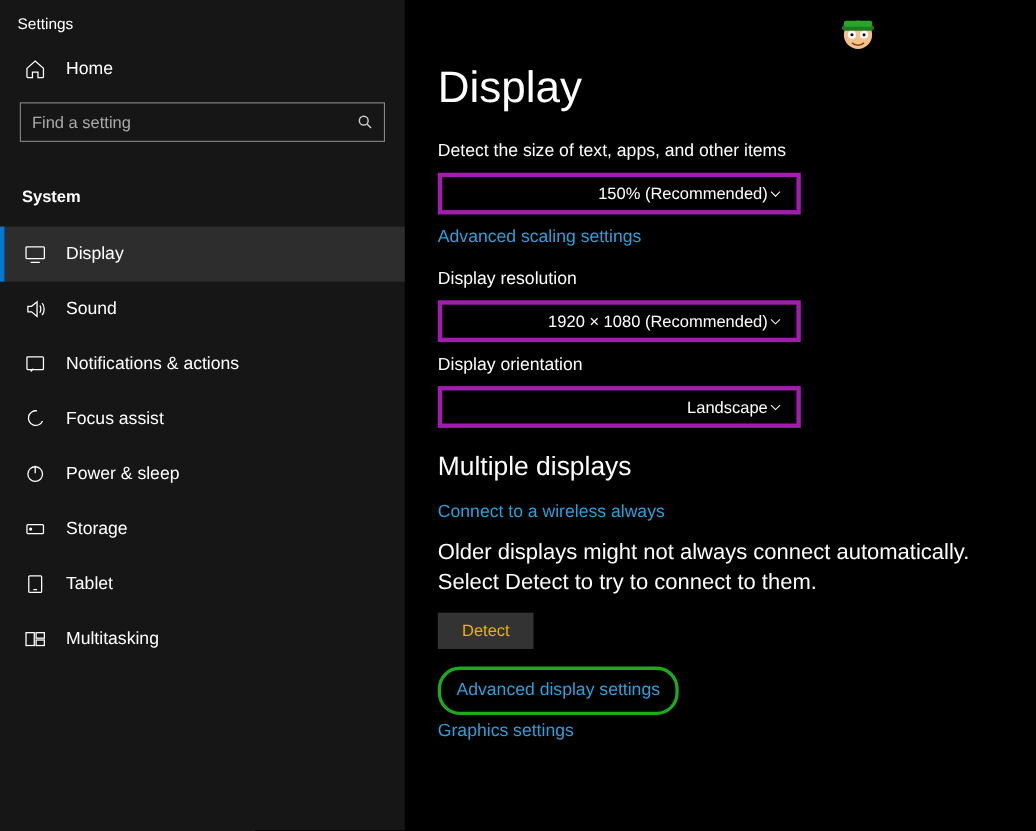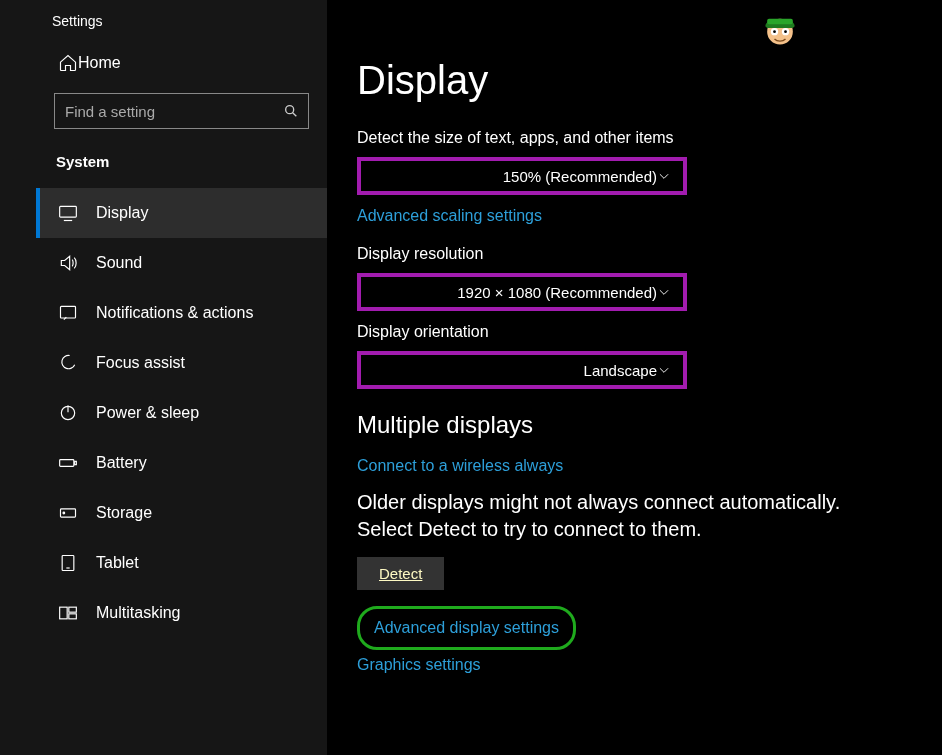--- a/index.html
+++ b/index.html
@@ -3,52 +3,51 @@
 <meta charset="utf-8">
 <style>
   * { box-sizing: border-box; margin: 0; padding: 0; }
   body {
     width: 942px; height: 755px;
     font-family: "Segoe UI", Arial, sans-serif;
     background: #000; color: #fff; overflow: hidden;
     display: flex;
   }
   .sidebar {
-    width: 327px; height: 100%;
+    width: 368px; height: 100%;
     background: rgba(40,40,40,0.55);
     position: relative;
     padding-top: 8px;
-    padding-left: 36px;
   }
   .sb-title {
     font-size: 14px; padding: 5px 16px 14px 16px;
     font-weight: 400;
   }
   .home-row {
-    display: flex; align-items: center; 
+    display: flex; align-items: center; gap: 18px;
     padding: 10px 22px; font-size: 16px; margin-bottom: 10px;
     cursor: default;
   }
   .home-row svg, .nav-item svg { width: 20px; height: 20px; flex: 0 0 20px; fill: none; stroke: #fff; stroke-width: 1.4; }
   .search-wrap { padding: 0 18px 16px 18px; }
   .search {
     width: 100%; height: 36px;
     background: transparent;
     border: 1px solid #888; color: #3b82f6;
     padding: 0 36px 0 10px; font-size: 15px;
     outline: none;
   }
   .search::placeholder { color: #aaa; }
   .search-box { position: relative; }
   .search-icon {
     position: absolute; right: 10px; top: 50%; transform: translateY(-50%);
     width: 16px; height: 16px;
   }
   .cat-label {
-    font-size: 15px; font-weight: 600; padding: 8px 20px 18px 20px;
+    font-size: 15px; font-weight: 600; padding: 8px 20px 18px 20px; margin-top: 18px;
   }
   .nav-item {
     display: flex; align-items: center; gap: 18px;
     padding: 15px 22px; font-size: 16px; cursor: default;
     position: relative;
   }
   .nav-item.selected {
     background: rgba(255,255,255,0.10);
   }
   .nav-item.selected::before {
@@ -68,22 +67,22 @@
     width: 330px; height: 38px; border: 4px solid #a21caf;
     display: flex; align-items: center; justify-content: flex-end;
     padding: 0 12px; font-size: 15px; background: #000;
     margin-bottom: 12px;
   }
   .dropdown svg { width: 14px; height: 14px; stroke: #fff; fill: none; stroke-width: 1.6; }
   .link { color: #2d9fd9; font-size: 16px; margin-bottom: 14px; cursor: default; display: inline-block; }
   h2 { font-weight: 400; font-size: 24px; margin-top: 22px; margin-bottom: 18px; }
   .para { font-size: 20px; line-height: 1.35; margin-bottom: 14px; max-width: 520px; }
   .btn {
-    display: inline-block; background: #333; color: #fef9c3;
-    padding: 8px 22px; font-size: 15px; border: none; text-decoration: underline;
+    display: inline-block; background: #333; color: #eab308;
+    padding: 8px 22px; font-size: 15px; border: none;
   }
   .highlight {
     display: inline-block;
     border: 3px solid #1faa1d; border-radius: 20px;
     padding: 10px 14px; margin-top: 16px; margin-bottom: 6px;
   }
 </style>
 </head>
 <body>
 
@@ -136,27 +135,20 @@
         <path d="M20 14a8 8 0 1 1-6-11"></path>
       </svg>
     <span>Focus assist</span>
   </div>
   <div class="nav-item">
     <svg viewBox="0 0 24 24">
         <circle cx="12" cy="12" r="8"></circle>
         <line x1="12" y1="3" x2="12" y2="11"></line>
       </svg>
     <span>Power &amp; sleep</span>
-  </div>
-  <div class="nav-item">
-    <svg viewBox="0 0 24 24">
-        <rect x="2" y="8" width="17" height="8" rx="1"></rect>
-        <rect x="20" y="10" width="2" height="4"></rect>
-      </svg>
-    <span>Battery</span>
   </div>
   <div class="nav-item">
     <svg viewBox="0 0 24 24">
         <rect x="3" y="7" width="18" height="10" rx="1"></rect>
         <circle cx="7" cy="12" r="1" fill="#fff"></circle>
       </svg>
     <span>Storage</span>
   </div>
   <div class="nav-item">
     <svg viewBox="0 0 24 24">

